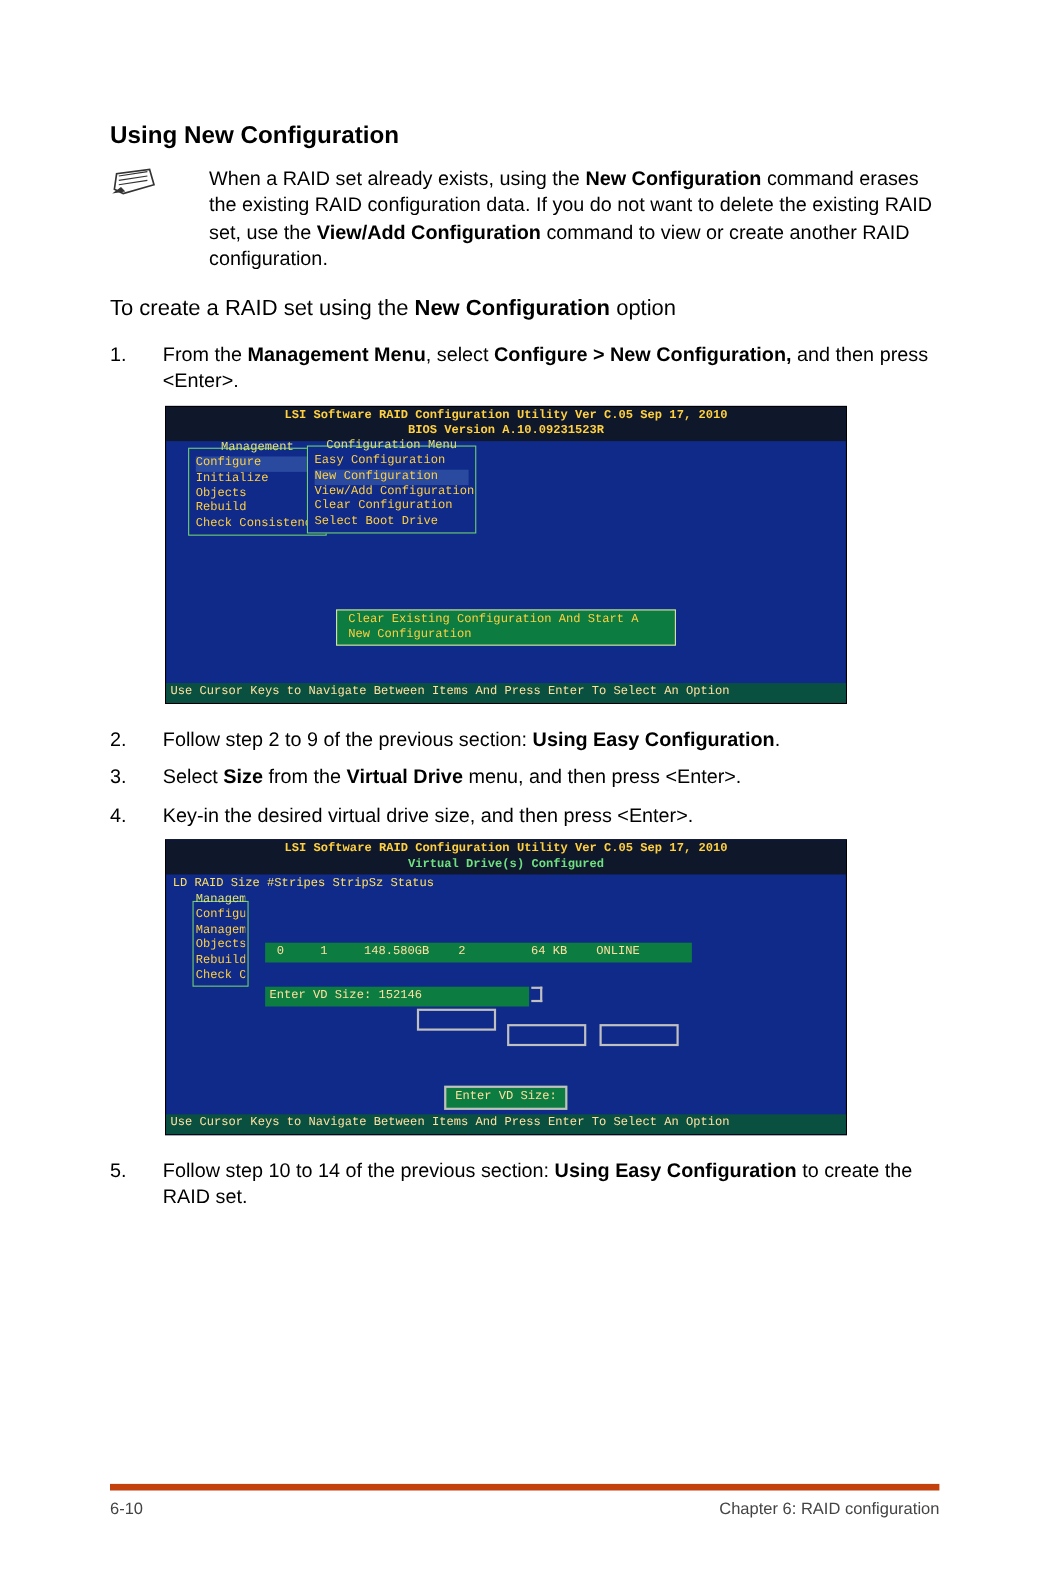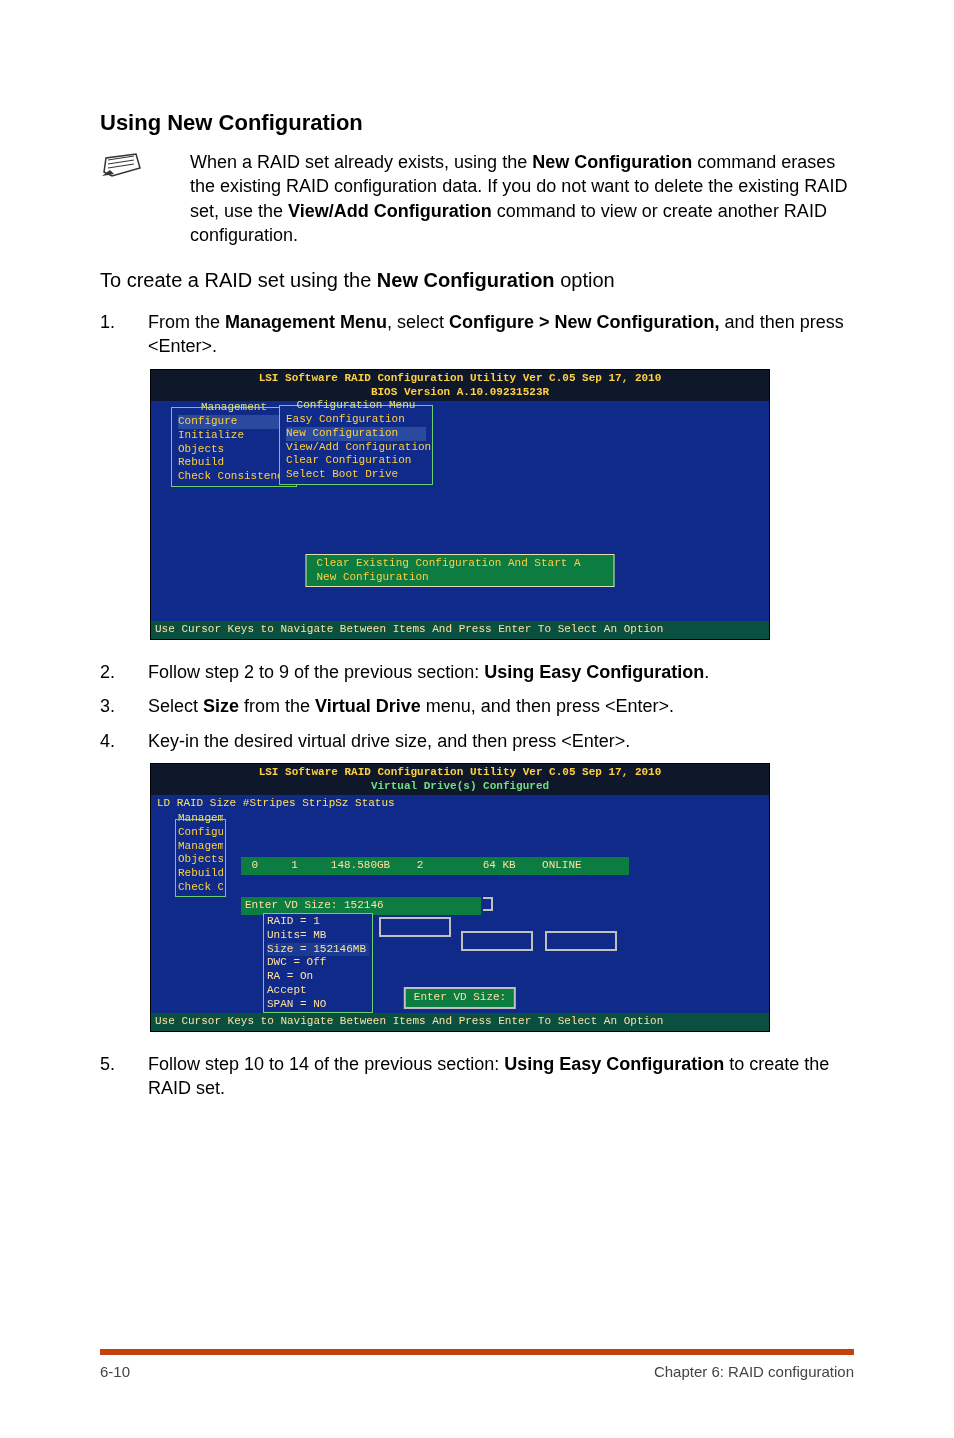--- a/index.html
+++ b/index.html
@@ -283,29 +283,20 @@
         <div class="sel" style="margin-top:-9px;text-align:center">Managem</div>
         <div>Configure</div>
         <div>Management</div>
         <div>Objects</div>
         <div>Rebuild</div>
         <div>Check C</div>
       </div>
       <div class="cfg-green"> 0     1     148.580GB    2         64 KB    ONLINE</div>
       <div class="vdinput">Enter VD Size: 152146</div>
       <div class="vd-marker"></div>
-      <div class="lilmenu">
-        <div>RAID = 1</div>
-        <div>Units= MB</div>
-        <div class="sz">Size = 152146MB</div>
-        <div>DWC  = Off</div>
-        <div>RA   = On</div>
-        <div>Accept</div>
-        <div>SPAN = NO</div>
-      </div>
       <div class="selbox" style="left:228px; top:104px;"></div>
       <div class="selbox" style="left:310px; top:118px;"></div>
       <div class="selbox" style="left:394px; top:118px;"></div>
       <div class="enterbtn">Enter VD Size:</div>
     </div>
     <div class="bios-footer">Use Cursor Keys to Navigate Between Items And Press Enter To Select An Option</div>
   </div>
 </div>
 
 <div class="step">

